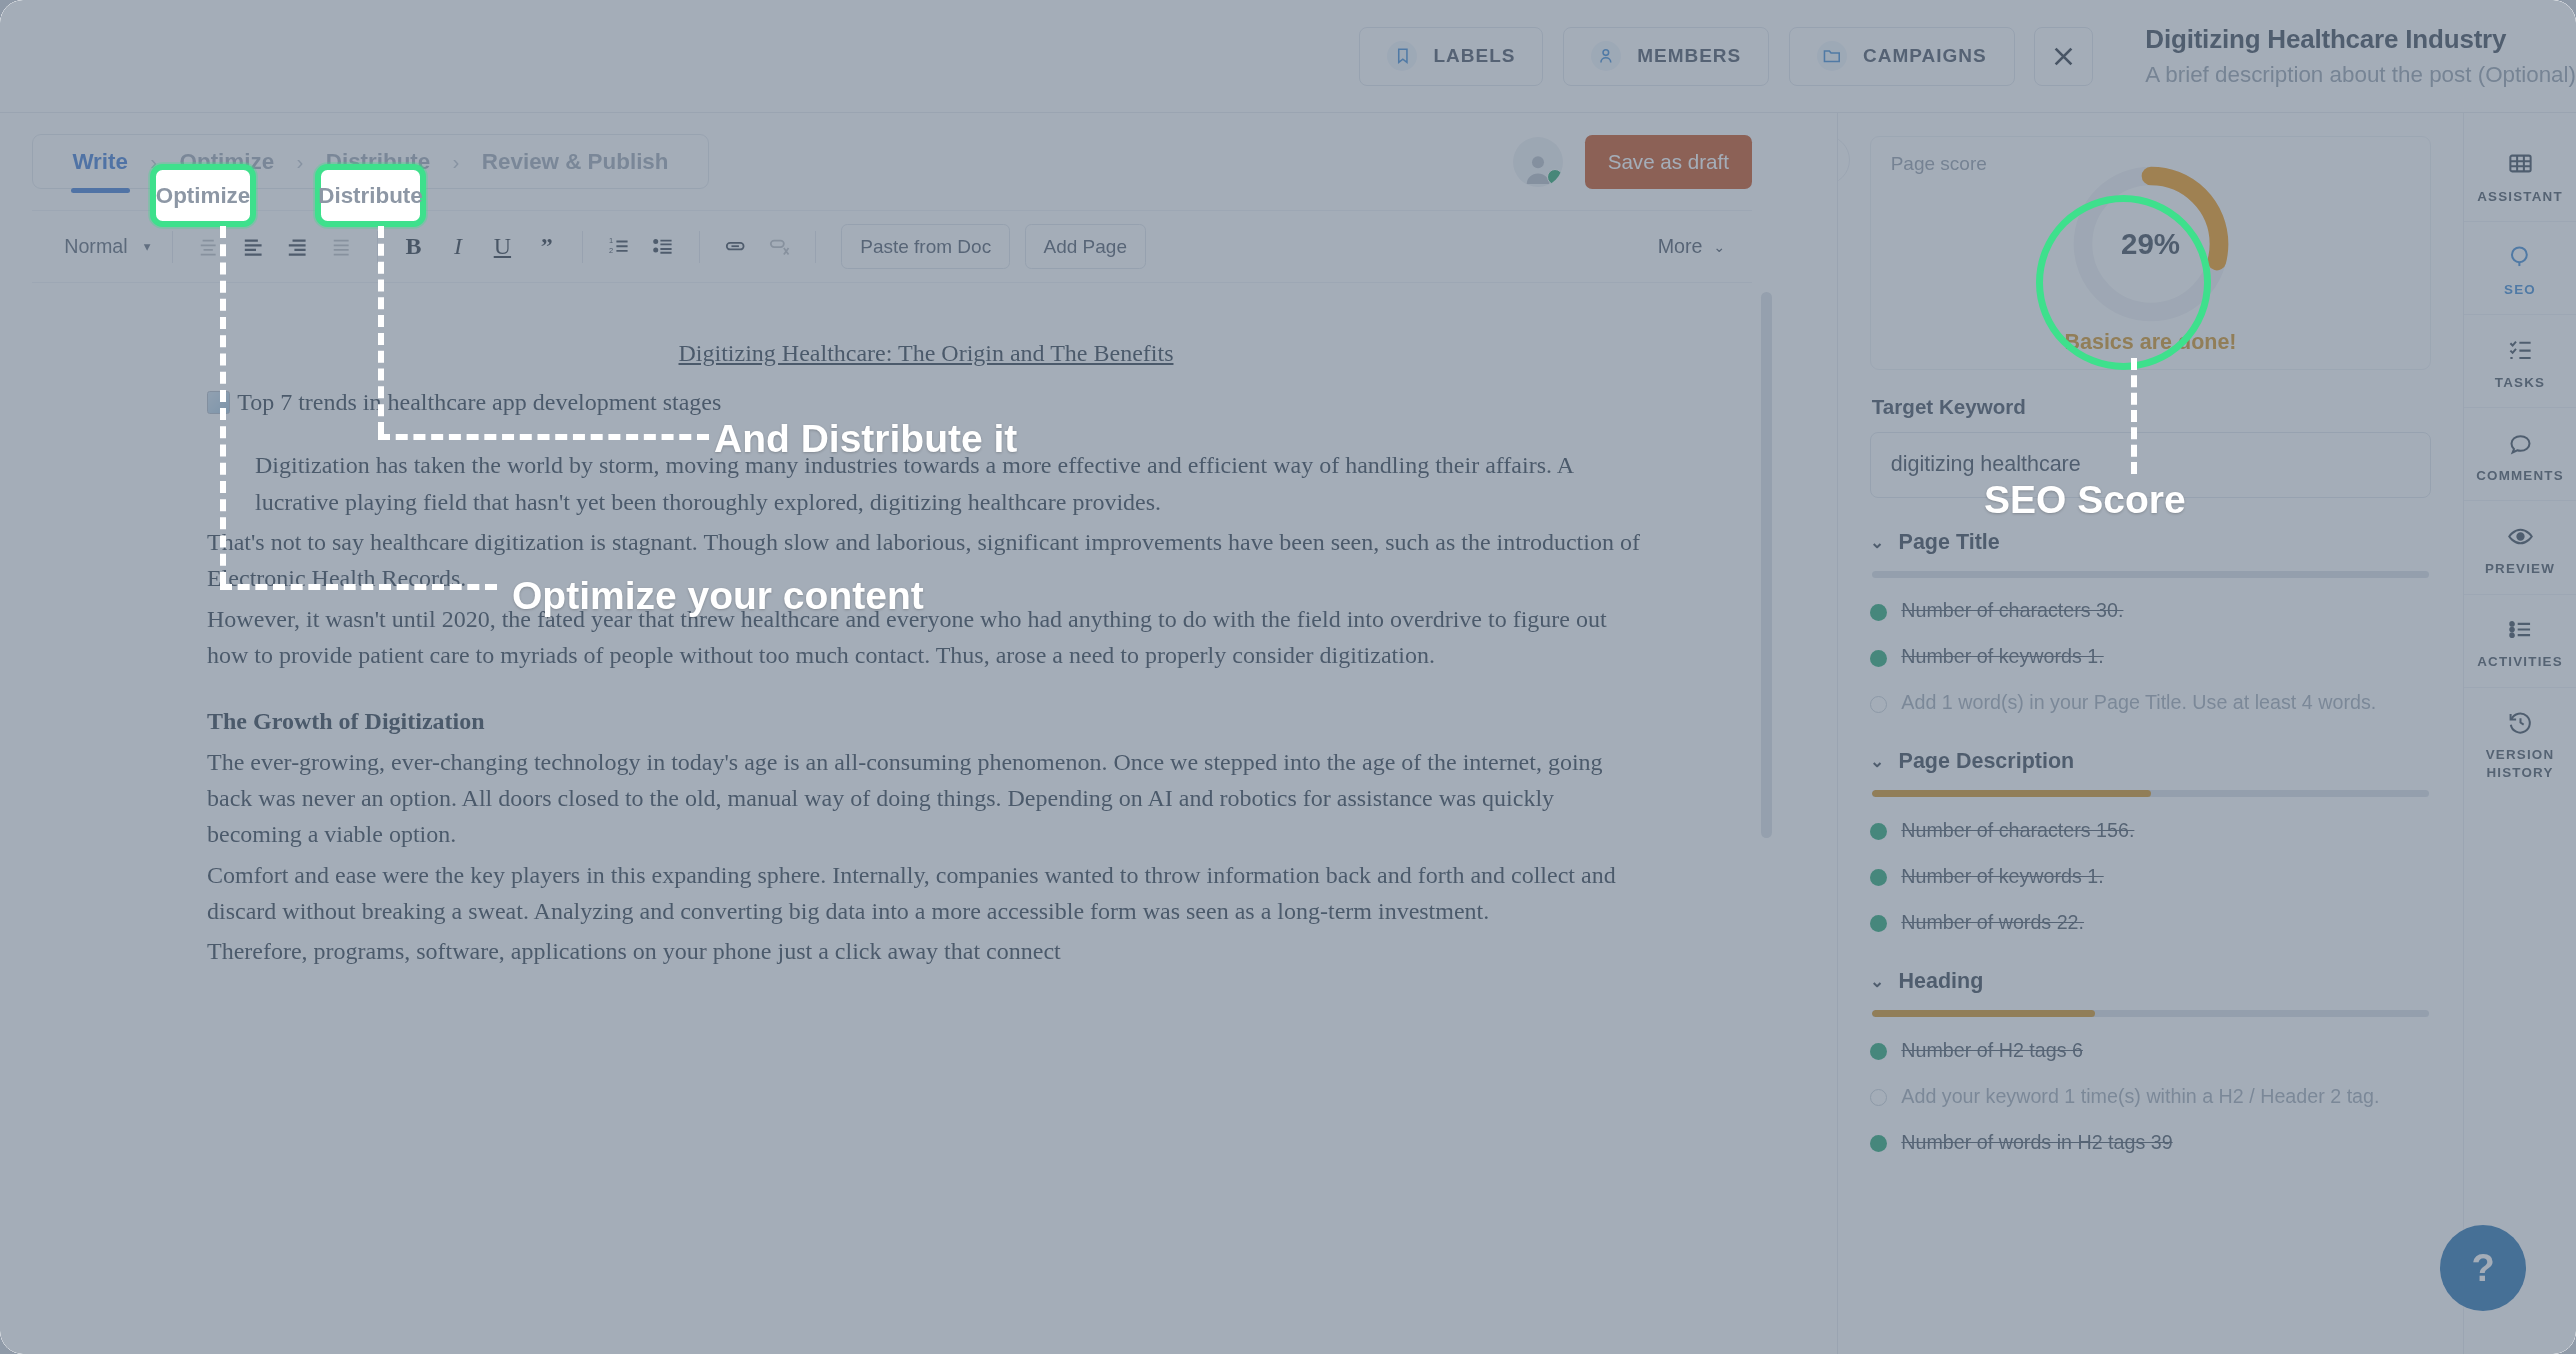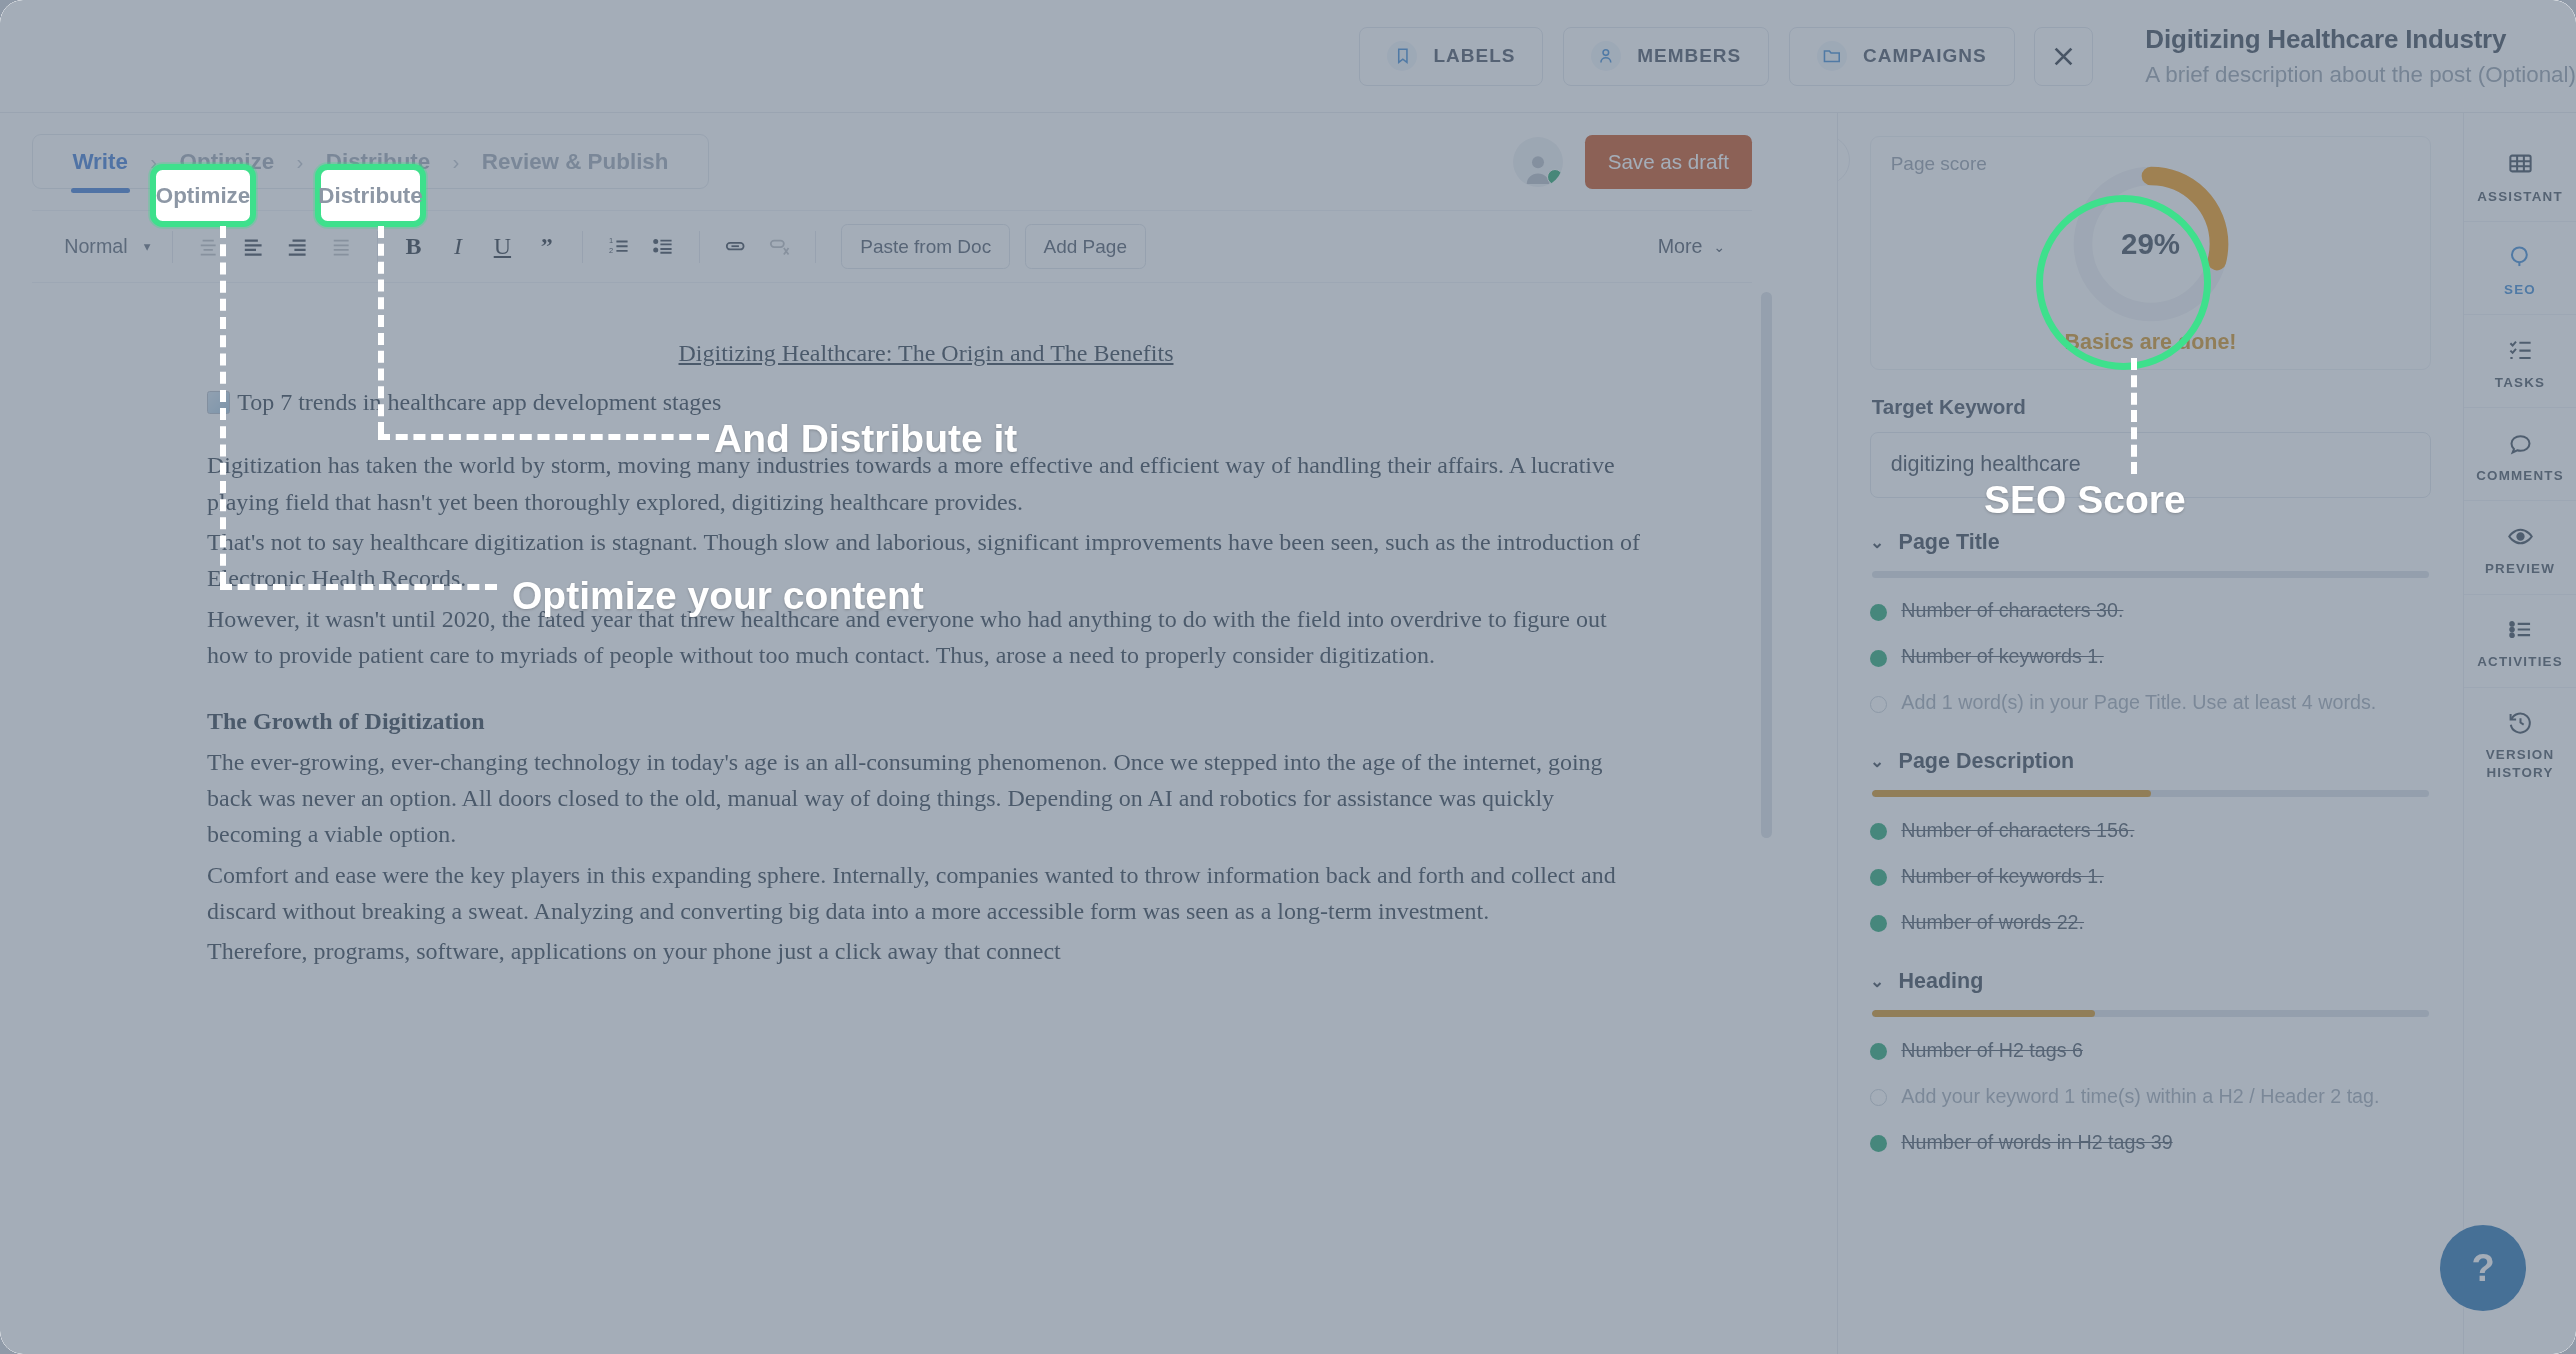--- a/index.html
+++ b/index.html
@@ -145,21 +145,21 @@
     text-decoration: underline; margin-bottom: 12.5px;
   }
   .broken-img { display: flex; align-items: center; gap: 7.2px; margin-bottom: 23px; }
   .broken-img .ibox {
     width: 23px; height: 23px; border: 0.9px solid #aab4c0; border-radius: 2.7px;
     background: linear-gradient(135deg,#cfe0ee 0%, #9fc2dc 100%);
     flex: none;
   }
   .broken-img .alt { font-size: 24px; color: #22303f; }
   #doc p { margin: 0 0 3.6px 0; }
-  #doc p.spaced { margin-top: 27px; }
+  #doc p.spaced { margin-top: 27px; margin-left: 48px; }
   #doc .hsub { font-weight: bold; margin-top: 30px; }
 
   
   #editor-scroll {
     position: absolute; right: 12.5px; top: 179px; width: 10.7px; height: 546px;
     background: #d9dee5; border-radius: 5.4px;
   }
 
   
   #seo-panel {

